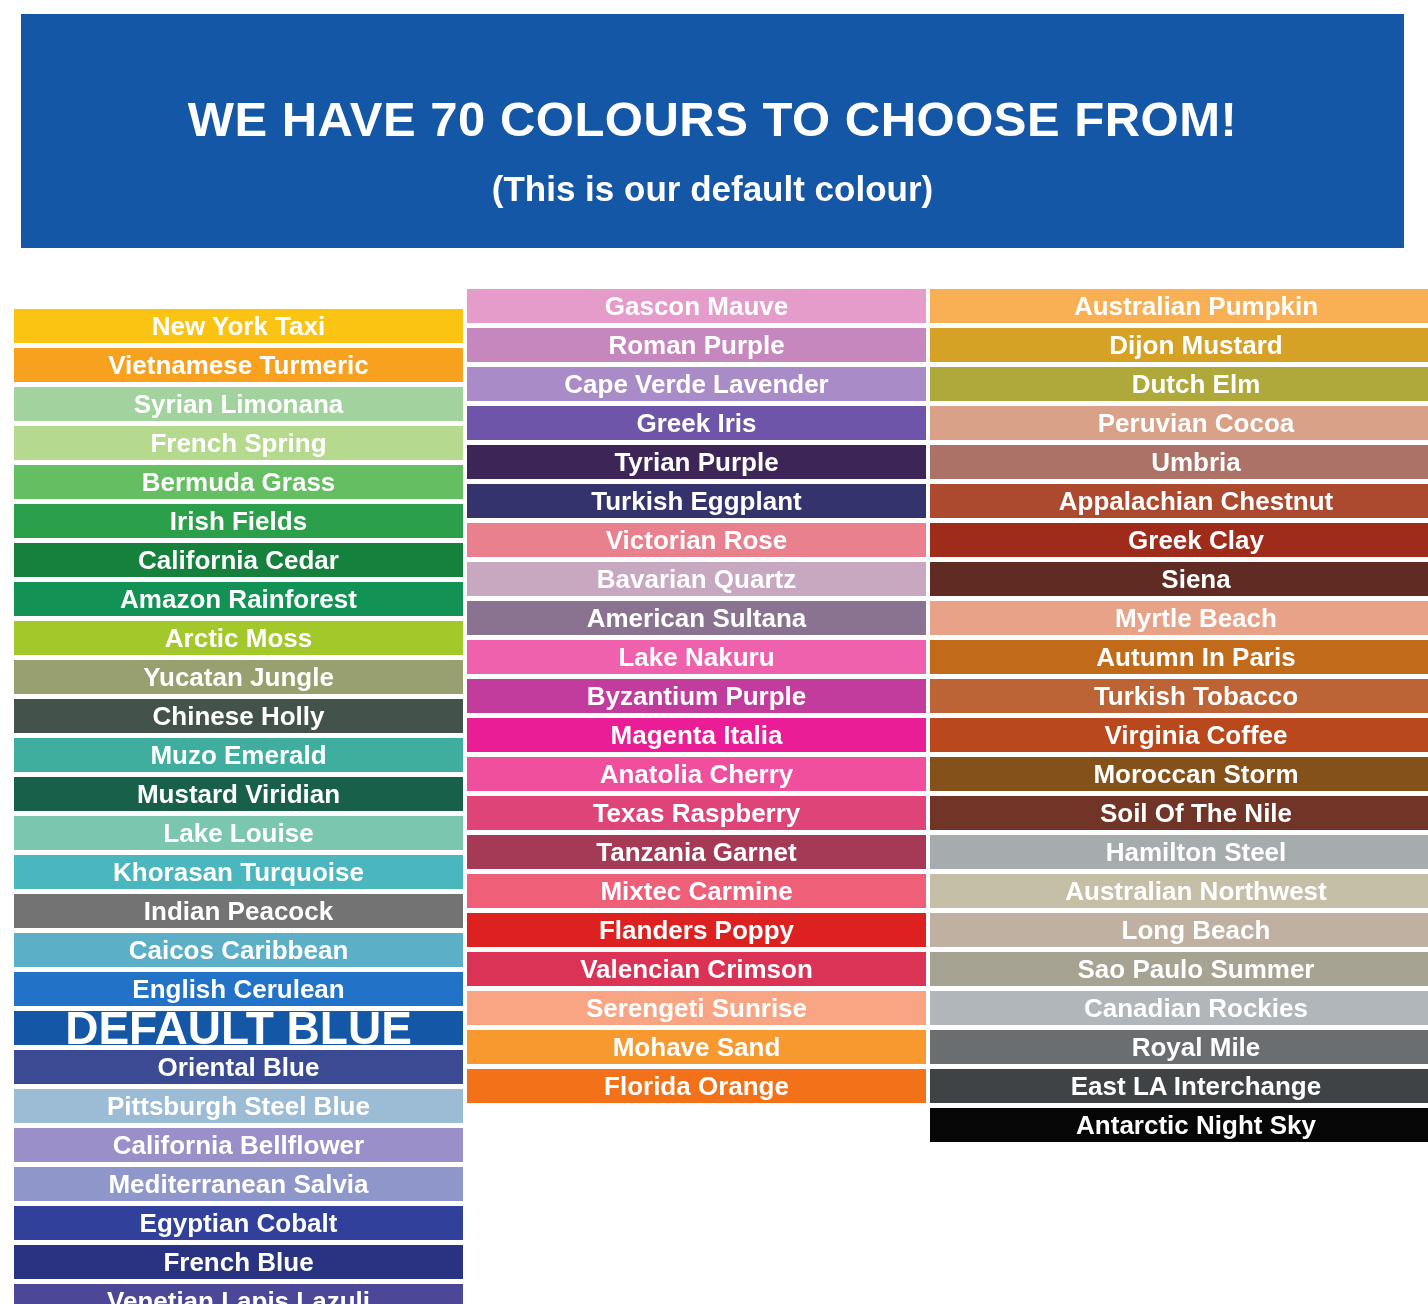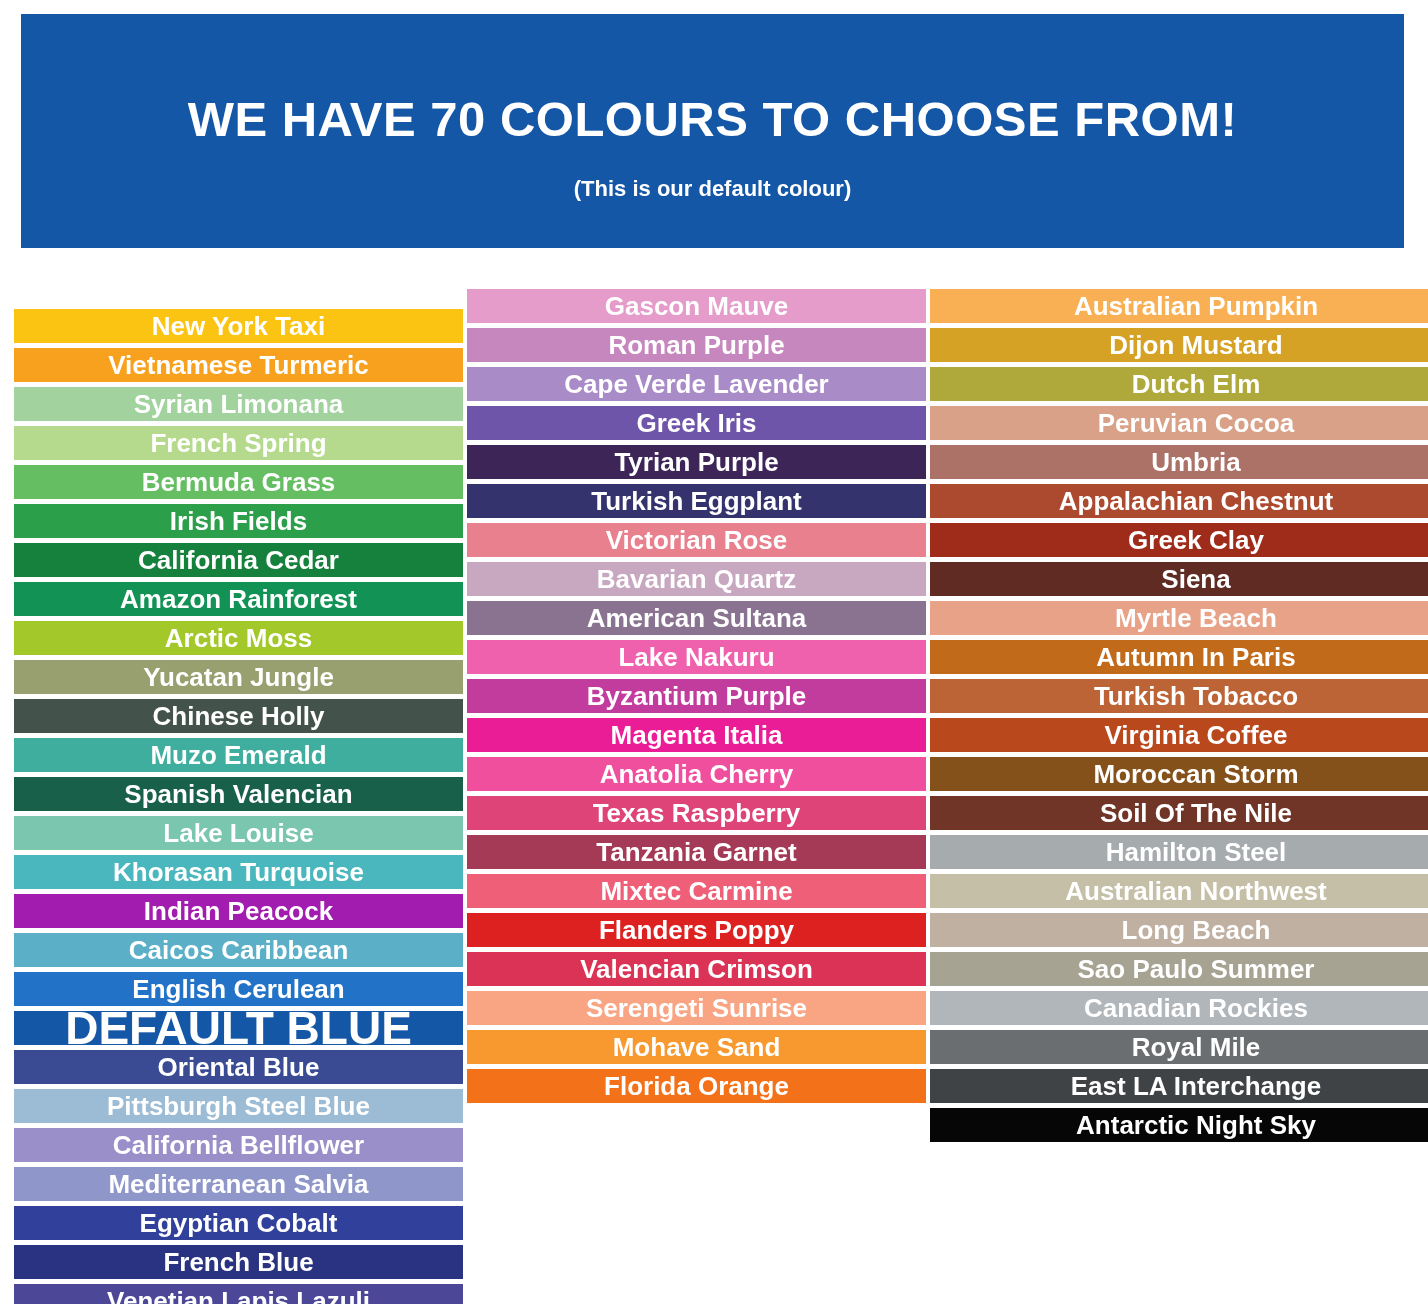--- a/index.html
+++ b/index.html
@@ -22,21 +22,21 @@
     padding-top: 74px;
     font-size: 49px;
     line-height: 62px;
     font-weight: bold;
     letter-spacing: 0.5px;
     white-space: nowrap;
   }
   .banner-subtitle {
     margin: 0;
     padding-top: 22px;
-    font-size: 22px;
+    font-size: 35px;
     line-height: 34px;
     font-weight: bold;
   }
   .palette {
     position: absolute;
     left: 14px; top: 289px;
     display: flex;
     gap: 4px;
     align-items: flex-start;
   }
@@ -105,29 +105,29 @@
       <div class="swatch-row" style="background-color: rgb(153, 160, 111);">
         <span class="swatch-label">Yucatan Jungle</span>
       </div>
       <div class="swatch-row" style="background-color: rgb(67, 82, 75);">
         <span class="swatch-label">Chinese Holly</span>
       </div>
       <div class="swatch-row" style="background-color: rgb(63, 174, 158);">
         <span class="swatch-label">Muzo Emerald</span>
       </div>
       <div class="swatch-row" style="background-color: rgb(24, 96, 73);">
-        <span class="swatch-label">Spanish Valencian</span>
+        <span class="swatch-label">Mustard Viridian</span>
       </div>
       <div class="swatch-row" style="background-color: rgb(122, 198, 174);">
         <span class="swatch-label">Lake Louise</span>
       </div>
       <div class="swatch-row" style="background-color: rgb(73, 183, 189);">
         <span class="swatch-label">Khorasan Turquoise</span>
       </div>
-      <div class="swatch-row" style="background-color: #a21caf;">
+      <div class="swatch-row" style="background-color: #737373;">
         <span class="swatch-label">Indian Peacock</span>
       </div>
       <div class="swatch-row" style="background-color: rgb(91, 175, 199);">
         <span class="swatch-label">Caicos Caribbean</span>
       </div>
       <div class="swatch-row" style="background-color: rgb(34, 115, 200);">
         <span class="swatch-label">English Cerulean</span>
       </div>
       <div class="swatch-row swatch-row--emphasis" style="background-color: rgb(21, 87, 167);">
         <span class="swatch-label">DEFAULT BLUE</span>

